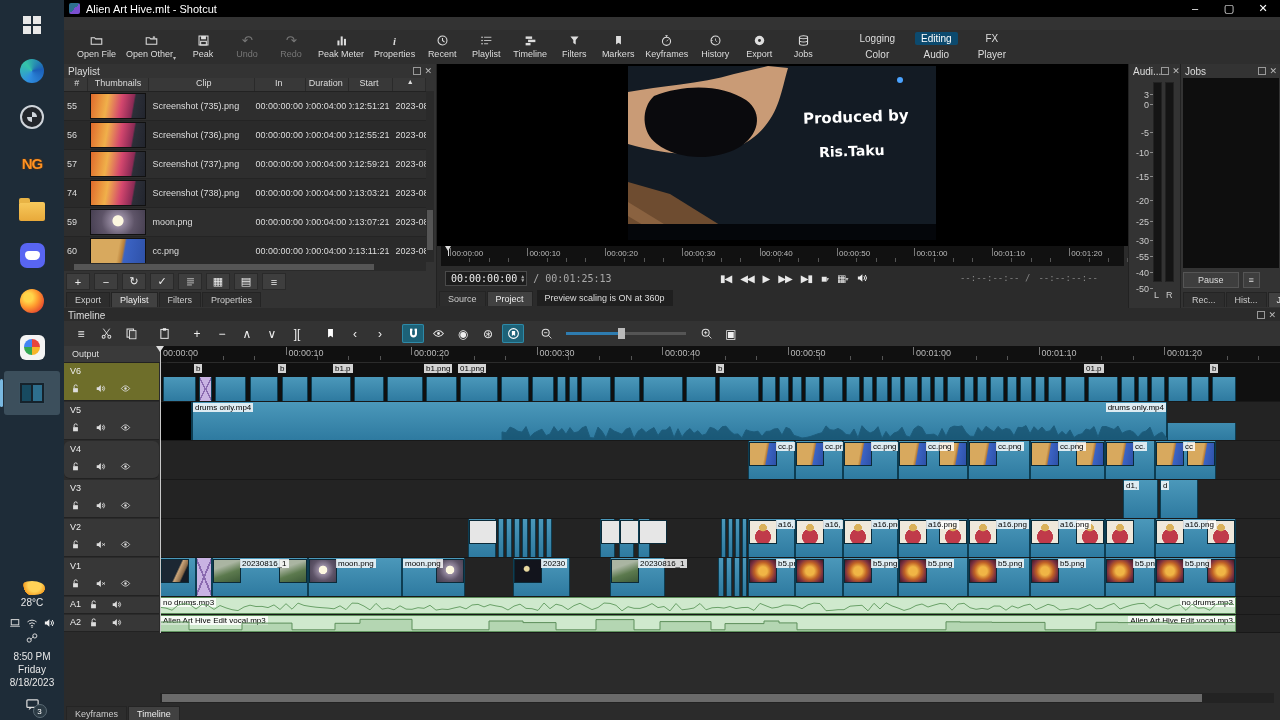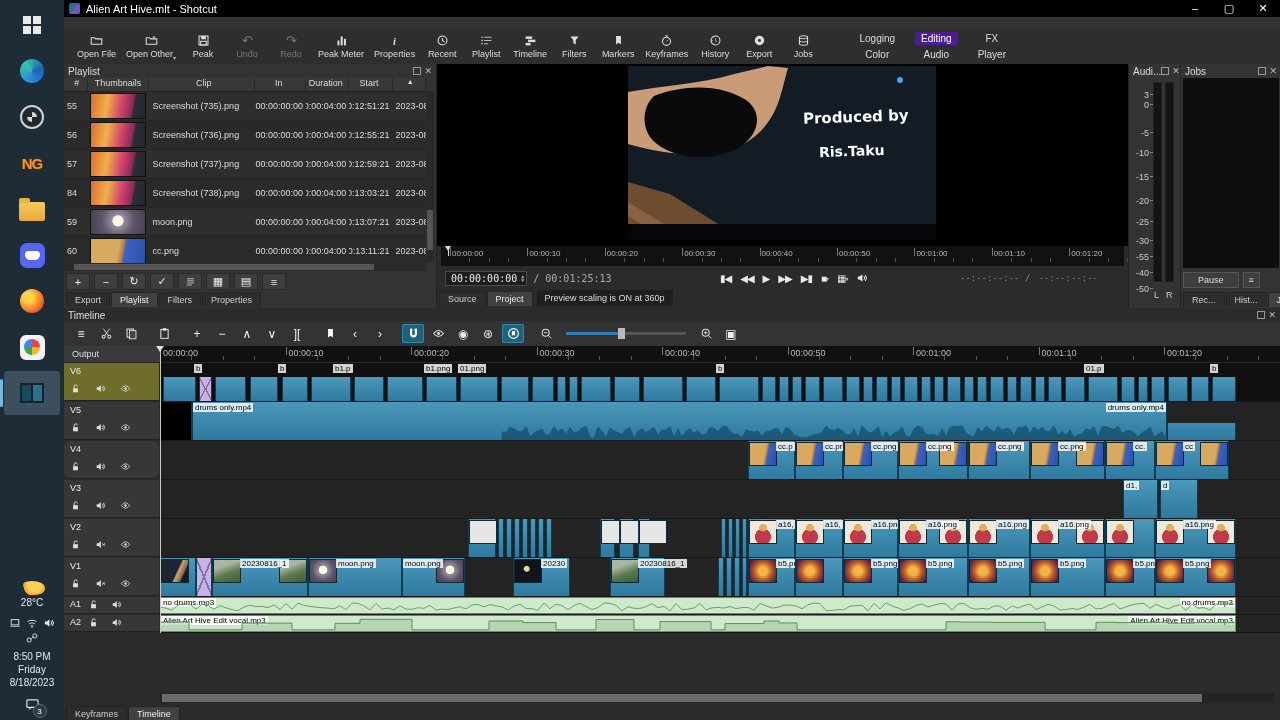--- a/index.html
+++ b/index.html
@@ -46,21 +46,21 @@
   .menu-item{padding:0 7px;font-size:10px;color:#e8e8e8;}
   .menu-item u{text-decoration:underline;}
   #maintoolbar{position:absolute;left:0;top:30px;right:0;height:34px;background:#2e2e2e;display:flex;align-items:flex-start;padding-left:8px;border-bottom:1px solid #222;}
   .tool{display:flex;flex-direction:column;align-items:center;margin:2px 5px 0;min-width:34px;}
   .tool .tico{height:16px;display:flex;align-items:center;justify-content:center;font-size:13px;color:#e0e0e0;}
   .tool .tlbl{font-size:9px;color:#ddd;margin-top:1px;white-space:nowrap;}
   .tool.disabled .tico,.tool.disabled .tlbl{color:#777;}
   .dd{font-size:6px;vertical-align:sub;color:#bbb;}
   #layouts{position:absolute;right:268px;top:32px;display:grid;grid-template-columns:auto auto auto;gap:3px 14px;justify-items:center;}
   .lay-btn{font-size:10px;color:#ddd;padding:1px 6px;border-radius:2px;}
-  .lay-btn.active{background:#4c1d95;color:#fff;}
+  .lay-btn.active{background:#0c4a6e;color:#fff;}
   
   .panel-title{height:14px;display:flex;align-items:center;font-size:10px;color:#ddd;padding:0 4px;}
   .pt-ctls{margin-left:auto;display:flex;gap:3px;align-items:center;}
   .sq{width:8px;height:8px;border:1px solid #999;box-sizing:border-box;}
   .xx{color:#bbb;font-size:9px;line-height:8px;}
   .tabs{display:flex;align-items:flex-end;gap:1px;height:16px;}
   .tab{background:#2d2d2d;color:#ccc;font-size:9px;padding:2px 8px;border:1px solid #242424;border-bottom:none;}
   .tab.active{background:#414141;color:#eee;}
   
   #playlist{position:absolute;left:0;top:64px;width:372px;height:244px;background:#333;border-right:1px solid #222;}
@@ -492,21 +492,21 @@
             <div class="pl-cell c-th">
               <div class="pthumb pt-art"></div>
             </div>
             <div class="pl-cell c-clip">Screenshot (737).png</div>
             <div class="pl-cell c-in">00:00:00:00</div>
             <div class="pl-cell c-dur">00:00:04:00</div>
             <div class="pl-cell c-start">00:12:59:21</div>
             <div class="pl-cell c-date">2023-08-</div>
           </div>
           <div class="pl-row">
-            <div class="pl-cell c-num">84</div>
+            <div class="pl-cell c-num">74</div>
             <div class="pl-cell c-th">
               <div class="pthumb pt-art"></div>
             </div>
             <div class="pl-cell c-clip">Screenshot (738).png</div>
             <div class="pl-cell c-in">00:00:00:00</div>
             <div class="pl-cell c-dur">00:00:04:00</div>
             <div class="pl-cell c-start">00:13:03:21</div>
             <div class="pl-cell c-date">2023-08-</div>
           </div>
           <div class="pl-row">
@@ -980,21 +980,21 @@
             </div>
             <div class="clip" style="left: 870px; width: 75px;">
               <div class="cthumb left th-cc"></div>
               <div class="cthumb right th-cc"></div>
               <div class="cliplabel" style="left: 28px;">cc.png</div>
             </div>
             <div class="clip" style="left: 945px; width: 50px;">
               <div class="cthumb left th-cc"></div>
               <div class="cliplabel" style="left: 28px;">cc.</div>
             </div>
-            <div class="clip" style="left: 995px; width: 74px;">
+            <div class="clip" style="left: 995px; width: 61px;">
               <div class="cthumb left th-cc"></div>
               <div class="cthumb right th-cc"></div>
               <div class="cliplabel" style="left: 28px;">cc</div>
             </div>
           </div>
           <div class="lane" style="top: 172px; height: 38px;">
             <div class="clip" style="left: 963px; width: 35px;">
               <div class="cliplabel" style="left: 1px;">d1,</div>
             </div>
             <div class="clip" style="left: 1000px; width: 38px;">

